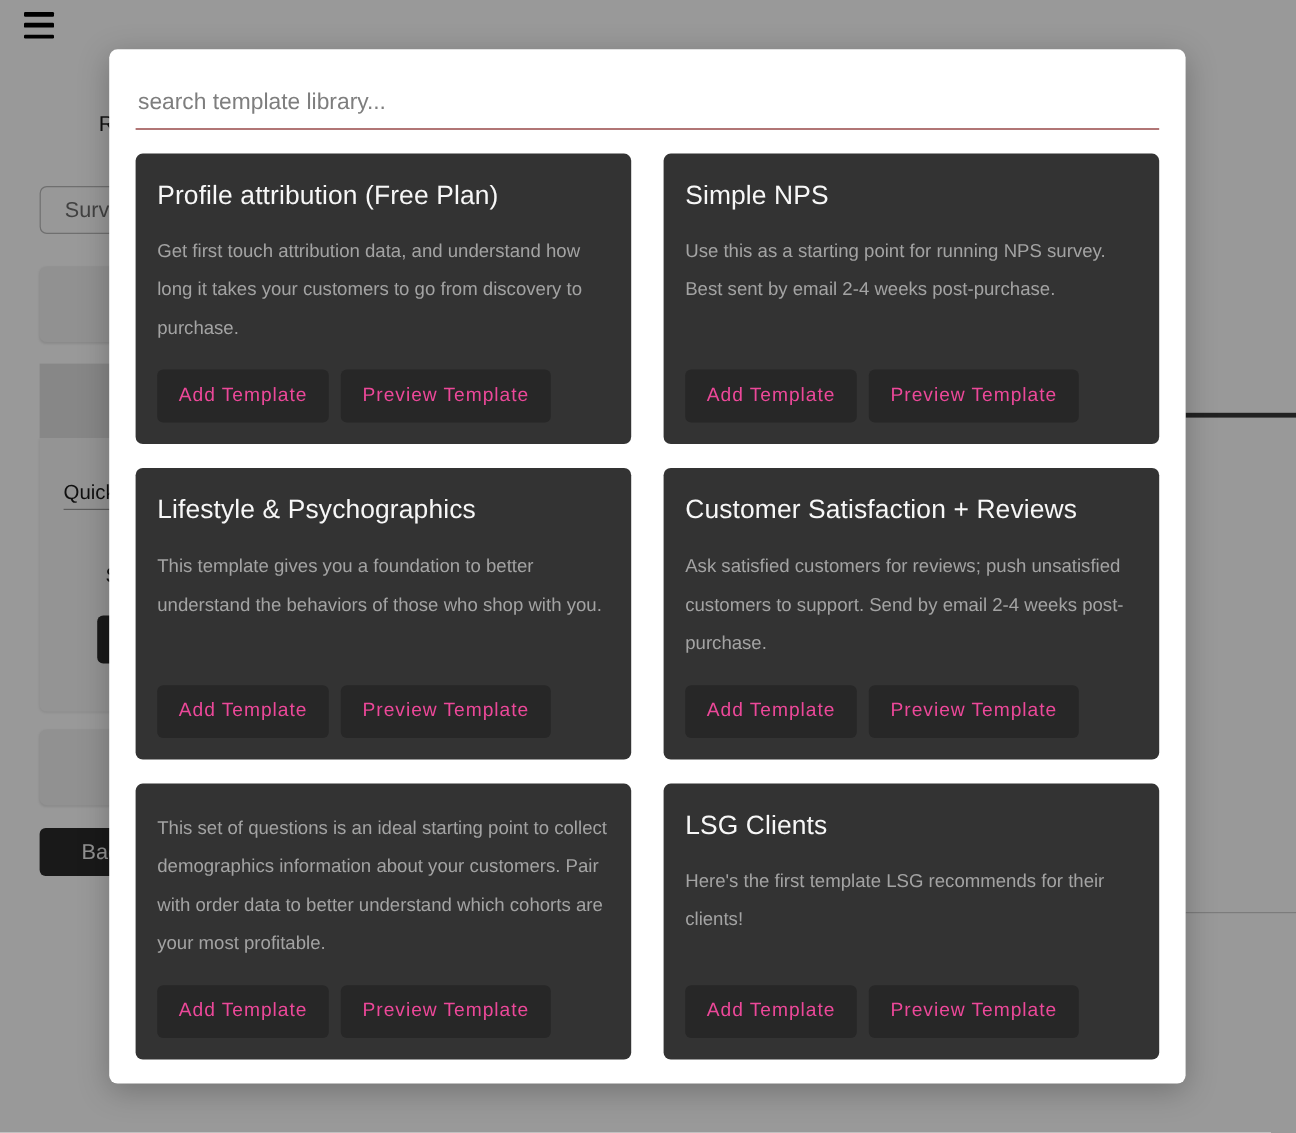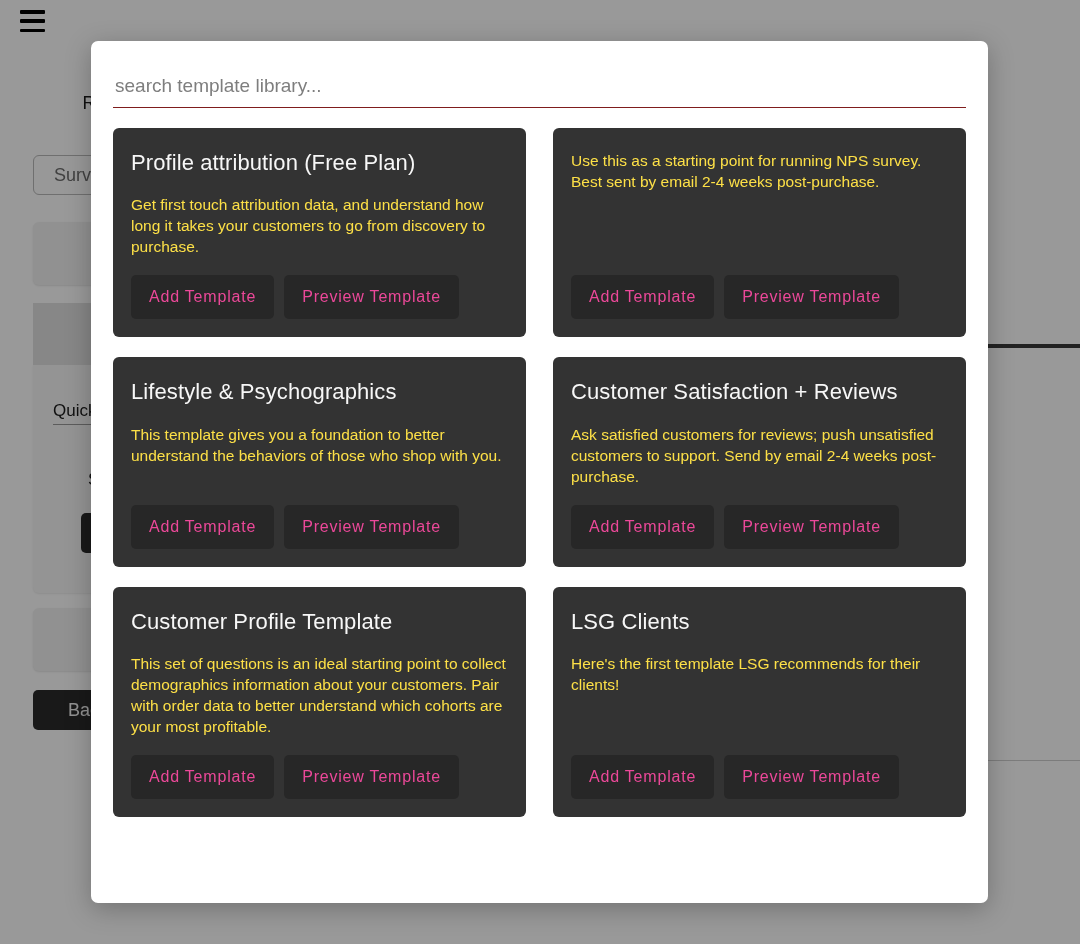--- a/index.html
+++ b/index.html
@@ -187,22 +187,22 @@
   .card-title {
     font-size: 22px;
     font-weight: 400;
     color: #f7f7f7;
     letter-spacing: 0.1px;
     margin-bottom: 18px;
     line-height: 1.2;
   }
   .card-desc {
     font-size: 15.5px;
-    line-height: 21px;
-    color: #fde047;
+    line-height: 32px;
+    color: #a3a3a3;
     margin-bottom: 18px;
     flex: 1;
   }
   .card-actions {
     display: flex;
     gap: 10px;
   }
   .card-btn {
     background: #272727;
     border: none;
@@ -265,20 +265,21 @@
     <div class="card row-1">
       <div class="card-title">Profile attribution (Free Plan)</div>
       <div class="card-desc">Get first touch attribution data, and understand how long it takes your customers to go from discovery to purchase.</div>
       <div class="card-actions">
         <button class="card-btn">Add Template</button>
         <button class="card-btn">Preview Template</button>
       </div>
     </div>
 
     <div class="card row-1">
+      <div class="card-title">Simple NPS</div>
       <div class="card-desc">Use this as a starting point for running NPS survey. Best sent by email 2-4 weeks post-purchase.</div>
       <div class="card-actions">
         <button class="card-btn">Add Template</button>
         <button class="card-btn">Preview Template</button>
       </div>
     </div>
 
     <div class="card row-2">
       <div class="card-title">Lifestyle &amp; Psychographics</div>
       <div class="card-desc">This template gives you a foundation to better understand the behaviors of those who shop with you.</div>
@@ -291,21 +292,20 @@
     <div class="card row-2">
       <div class="card-title">Customer Satisfaction + Reviews</div>
       <div class="card-desc">Ask satisfied customers for reviews; push unsatisfied customers to support. Send by email 2-4 weeks post-purchase.</div>
       <div class="card-actions">
         <button class="card-btn">Add Template</button>
         <button class="card-btn">Preview Template</button>
       </div>
     </div>
 
     <div class="card row-3">
-      <div class="card-title">Customer Profile Template</div>
       <div class="card-desc">This set of questions is an ideal starting point to collect demographics information about your customers. Pair with order data to better understand which cohorts are your most profitable.</div>
       <div class="card-actions">
         <button class="card-btn">Add Template</button>
         <button class="card-btn">Preview Template</button>
       </div>
     </div>
 
     <div class="card row-3">
       <div class="card-title">LSG Clients</div>
       <div class="card-desc">Here's the first template LSG recommends for their clients!</div>

